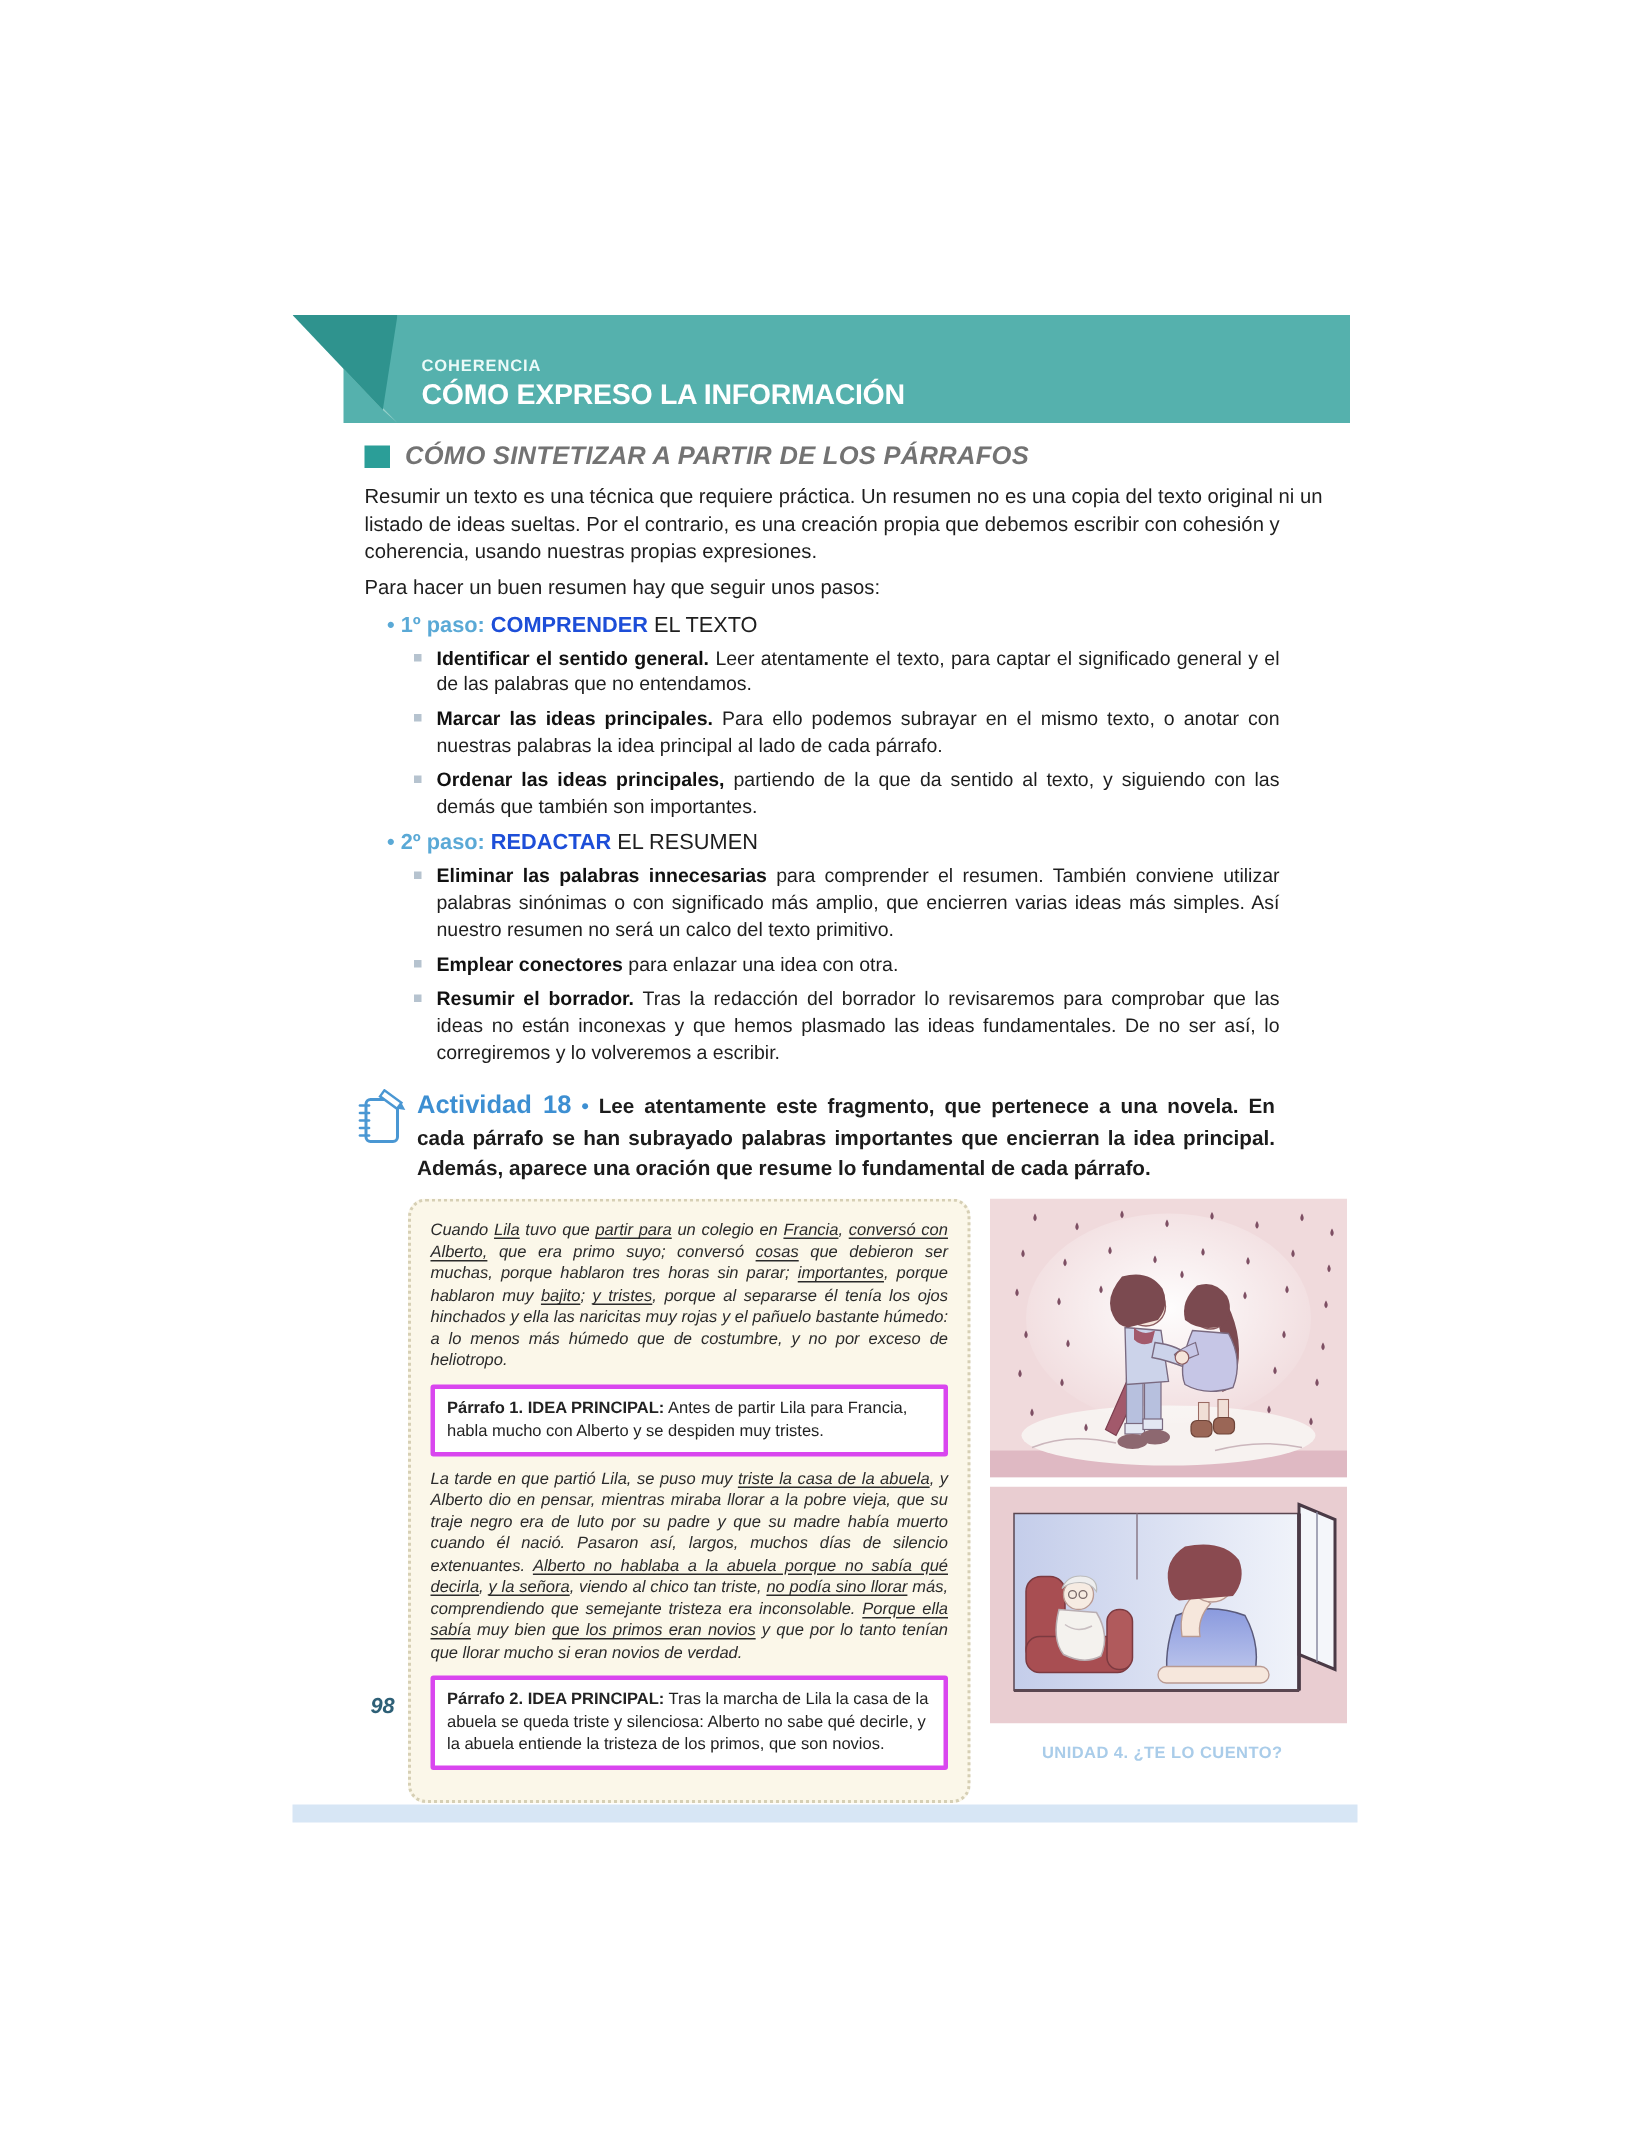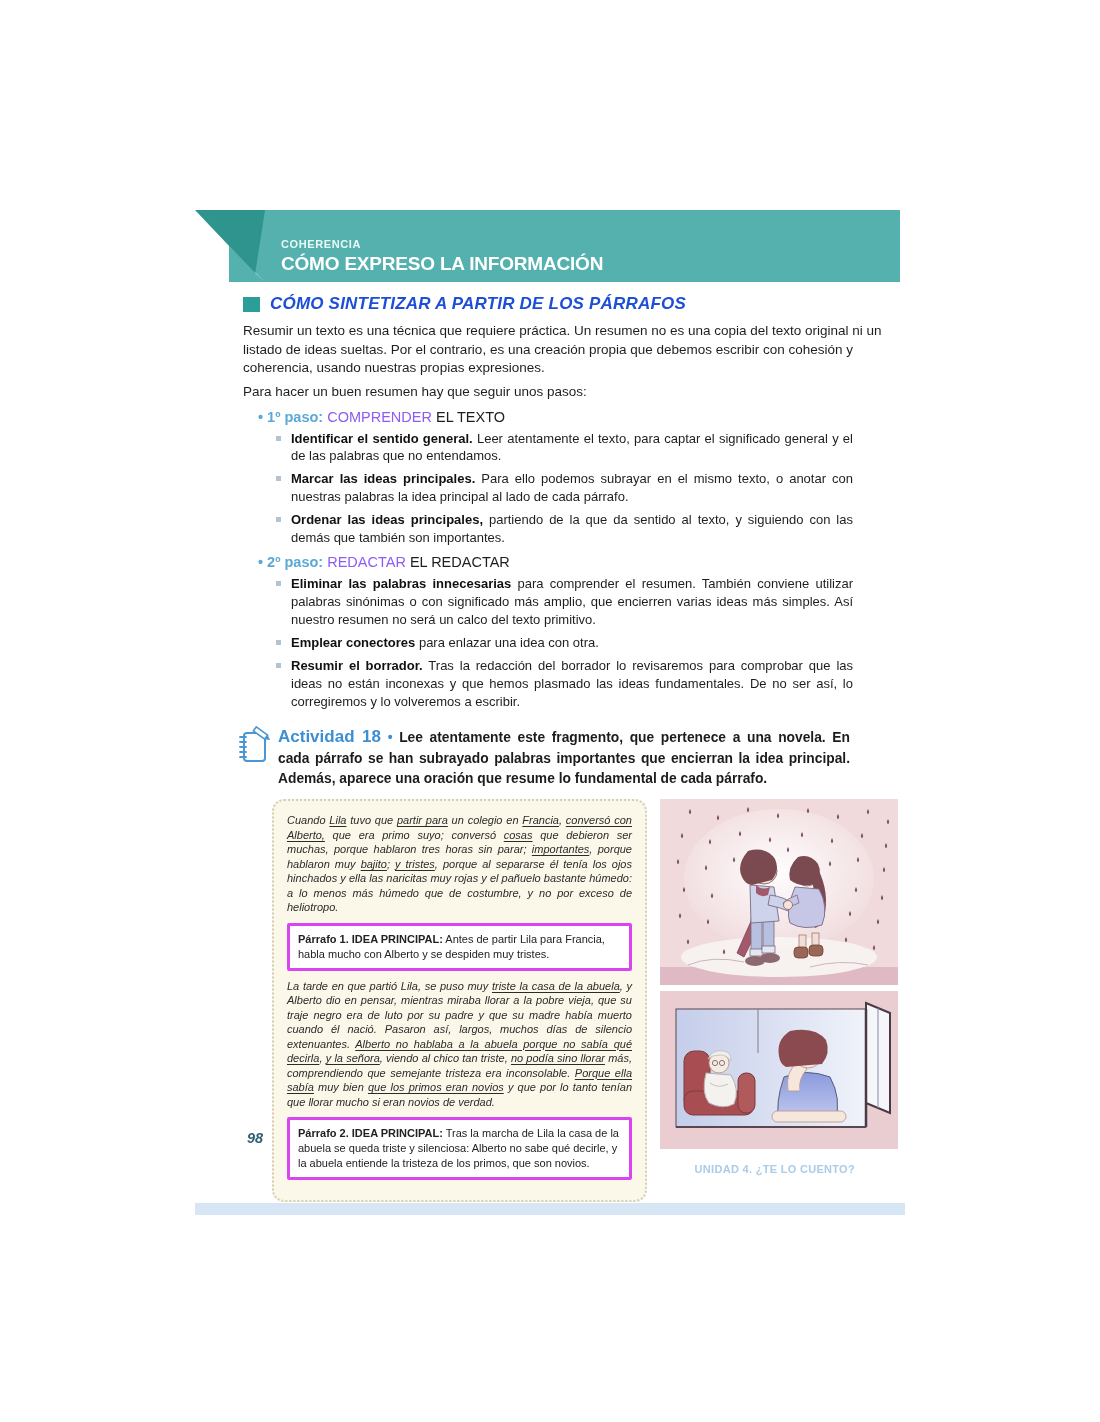--- a/index.html
+++ b/index.html
@@ -15,30 +15,30 @@
               clip-path:polygon(0 0,86% 88%,100% 100%);}
   .fold-dark{position:absolute;left:0;top:0;width:100%;height:100%;background:#2f938e;
              clip-path:polygon(0 0,100% 0,86% 88%);}
   .banner-text{position:absolute;left:86px;top:18px;color:#ffffff;}
   .banner-kicker{font-size:11px;font-weight:bold;letter-spacing:.6px;color:#eafaf8;margin-top:10px;}
   .banner-title{font-size:19px;font-weight:bold;letter-spacing:-.2px;margin-top:3px;}
 
   
   .section-head{margin:12px 0 0 48px;display:flex;align-items:center;gap:10px;}
   .section-square{width:17px;height:15px;background:#2b9e98;flex:0 0 auto;}
-  .section-title{font-size:17px;font-weight:bold;font-style:italic;color:#1d4ed8;letter-spacing:.2px;}
+  .section-title{font-size:17px;font-weight:bold;font-style:italic;color:#737373;letter-spacing:.2px;}
 
   
   .intro{margin:8px 0 0 48px;width:655px;font-size:13.5px;line-height:1.38;}
   .intro-p2{margin-top:5px;}
 
   
   .step-head{margin:7px 0 0 63px;font-size:14.5px;}
   .step-bullet,.step-label{color:#5aa9d6;font-weight:bold;}
-  .step-key{font-weight:normal;color:#8b5cf6;}
+  .step-key{font-weight:bold;color:#1d4ed8;}
   .step-item{position:relative;margin:5px 0 0 96px;width:562px;font-size:13px;line-height:1.38;text-align:justify;}
   .sq-bullet{position:absolute;left:-15px;top:6px;width:5px;height:5px;background:#b6c3cf;}
   .step-item b{color:#111;}
 
   
   .activity{position:relative;margin:14px 0 0 83px;width:572px;font-size:13.8px;font-weight:bold;
             line-height:1.45;text-align:justify;color:#1c1c1c;}
   .act-icon{position:absolute;left:-40px;top:1px;}
   .act-label{font-size:17px;color:#3d8fd2;}
   .act-bullet{color:#3d8fd2;}
@@ -85,21 +85,21 @@
     <div class="intro">
       <div>Resumir un texto es una técnica que requiere práctica. Un resumen no es una copia del texto original ni un listado de ideas sueltas. Por el contrario, es una creación propia que debemos escribir con cohesión y coherencia, usando nuestras propias expresiones.</div>
       <div class="intro-p2">Para hacer un buen resumen hay que seguir unos pasos:</div>
     </div>
 
     <div class="step-head"><span class="step-bullet">•</span> <span class="step-label">1º paso:</span> <span class="step-key">COMPRENDER</span><span> EL TEXTO</span></div>
     <div class="step-item"><span class="sq-bullet"></span><b>Identificar el sentido general.</b> <span>Leer atentamente el texto, para captar el significado general y el de las palabras que no entendamos.</span></div>
     <div class="step-item"><span class="sq-bullet"></span><b>Marcar las ideas principales.</b> <span>Para ello podemos subrayar en el mismo texto, o anotar con nuestras palabras la idea principal al lado de cada párrafo.</span></div>
     <div class="step-item"><span class="sq-bullet"></span><b>Ordenar las ideas principales,</b> <span>partiendo de la que da sentido al texto, y siguiendo con las demás que también son importantes.</span></div>
 
-    <div class="step-head"><span class="step-bullet">•</span> <span class="step-label">2º paso:</span> <span class="step-key">REDACTAR</span><span> EL REDACTAR</span></div>
+    <div class="step-head"><span class="step-bullet">•</span> <span class="step-label">2º paso:</span> <span class="step-key">REDACTAR</span><span> EL RESUMEN</span></div>
     <div class="step-item"><span class="sq-bullet"></span><b>Eliminar las palabras innecesarias</b> <span>para comprender el resumen. También conviene utilizar palabras sinónimas o con significado más amplio, que encierren varias ideas más simples. Así nuestro resumen no será un calco del texto primitivo.</span></div>
     <div class="step-item"><span class="sq-bullet"></span><b>Emplear conectores</b> <span>para enlazar una idea con otra.</span></div>
     <div class="step-item"><span class="sq-bullet"></span><b>Resumir el borrador.</b> <span>Tras la redacción del borrador lo revisaremos para comprobar que las ideas no están inconexas y que hemos plasmado las ideas fundamentales. De no ser así, lo corregiremos y lo volveremos a escribir.</span></div>
 
     <div class="activity">
       <span class="act-icon">
         <svg width="34" height="38" viewBox="0 0 34 38">
           <rect x="6" y="7" width="21" height="28" rx="3" fill="#ffffff" stroke="#4a97d3" stroke-width="2"></rect>
           <g stroke="#4a97d3" stroke-width="1.8" stroke-linecap="round">
             <line x1="2" y1="11" x2="8" y2="11"></line>

